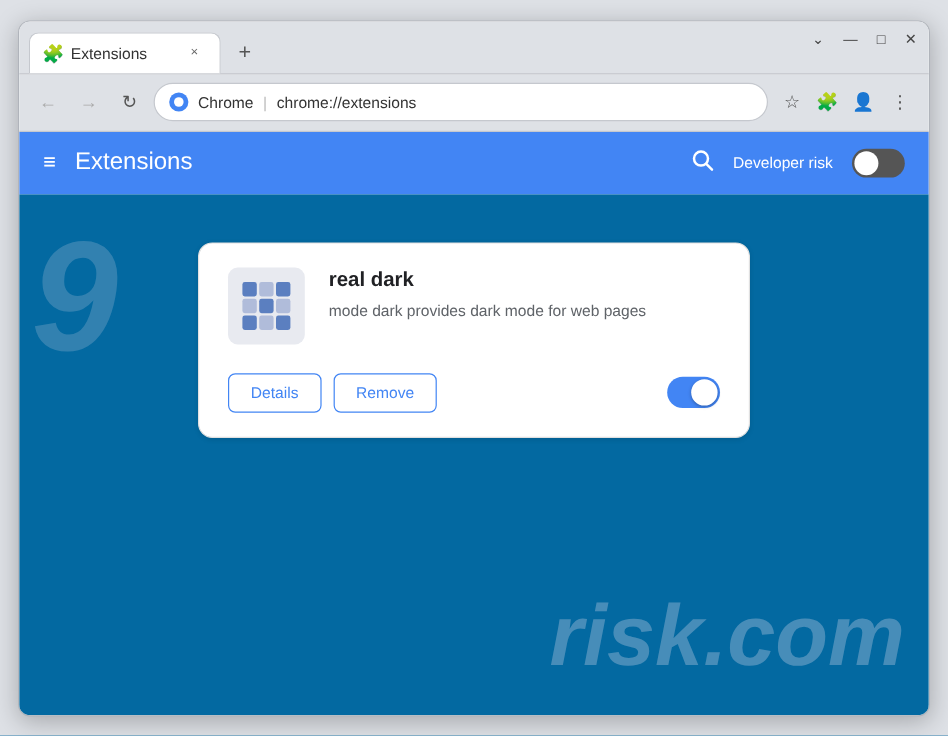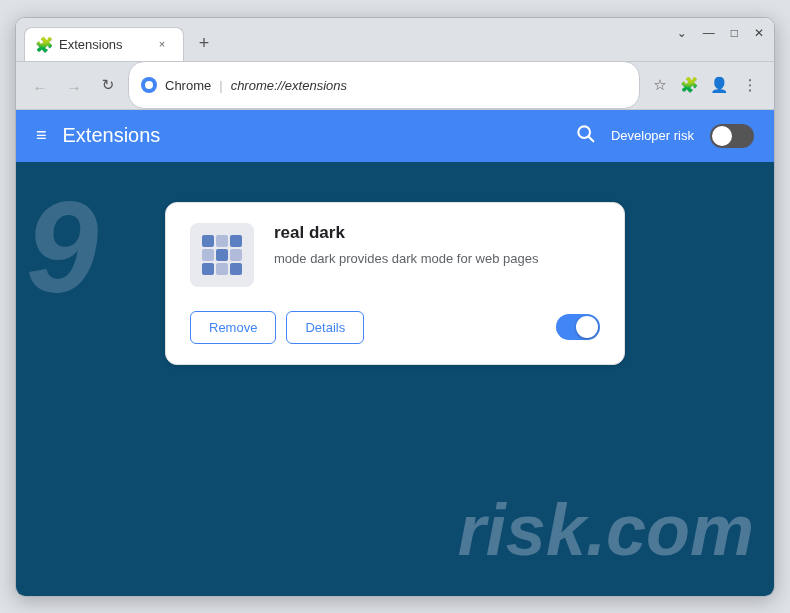--- a/index.html
+++ b/index.html
@@ -123,21 +123,21 @@
       display: flex;
       align-items: center;
       justify-content: center;
       color: #555;
       font-size: 15px;
       cursor: pointer;
     }
     .toolbar-btn.disabled { color: #aaa; cursor: default; }
     .omnibar {
       flex: 1;
-      height: 48px;
+      height: 32px;
       background: #fff;
       border-radius: 16px;
       display: flex;
       align-items: center;
       padding: 0 12px;
       gap: 8px;
       border: 1.5px solid #c5c8ce;
       justify-content: flex-end;
     }
     .omnibar-favicon {
@@ -158,21 +158,20 @@
       font-weight: 500;
     }
     .omnibar-divider {
       color: #bbb;
       font-size: 13px;
     }
     .omnibar-url {
       font-size: 13px;
       color: #333;
       flex: 1;
-      font-style: italic;
     }
     .toolbar-actions {
       display: flex;
       align-items: center;
       gap: 2px;
     }
 
     
     .ext-header {
       background: #4285f4;
@@ -215,21 +214,21 @@
       border-radius: 50%;
       position: absolute;
       top: 2px;
       left: 2px;
       transition: left 0.15s;
     }
 
     
     .page-content {
       flex: 1;
-      background: #0c4a6e;
+      background: #0369a1;
       padding: 30px;
       position: relative;
       overflow: hidden;
     }
     .watermark {
       position: absolute;
       bottom: 30px;
       right: 20px;
       font-size: 72px;
       font-weight: 900;
@@ -437,22 +436,22 @@
             <div class="ext-icon-cell filled"></div>
           </div>
         </div>
         <div class="ext-info">
           <div class="ext-name">real dark</div>
           <div class="ext-desc">mode dark provides dark mode for web pages</div>
         </div>
       </div>
       <div class="ext-card-bottom">
         <div class="ext-buttons">
+          <button class="ext-btn">Details</button>
           <button class="ext-btn">Remove</button>
-          <button class="ext-btn">Details</button>
         </div>
         <div class="toggle-switch-blue">
           <div class="knob"></div>
         </div>
       </div>
     </div>
   </div>
 
 </div>
 

